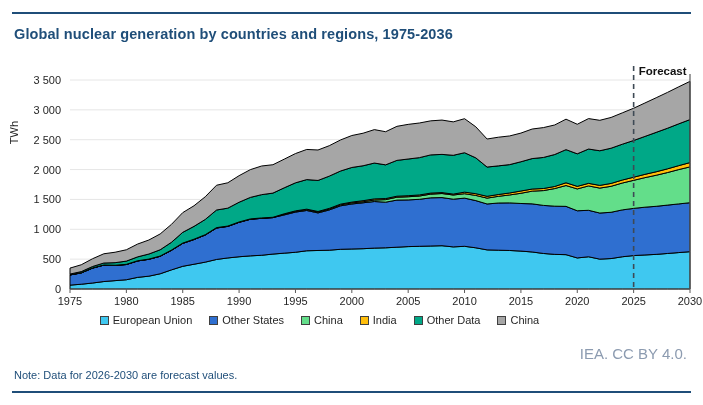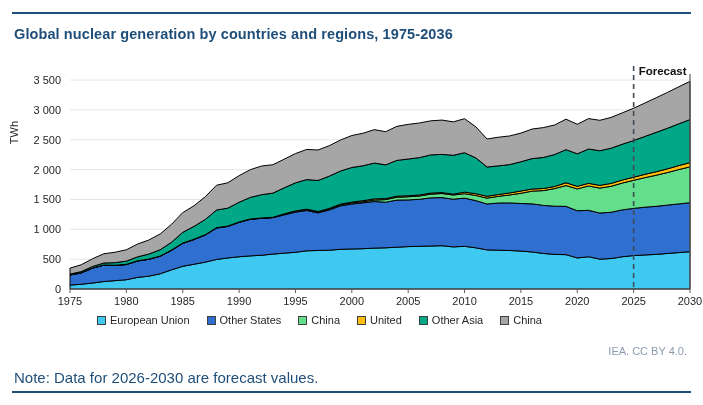--- a/index.html
+++ b/index.html
@@ -53,25 +53,25 @@
   .legend-item{display:flex;align-items:center;gap:4px;}
   .swatch{
     width:9px;height:9px;border:1px solid #404040;box-sizing:border-box;
     display:inline-block;
   }
   .legend-label{
     font-size:11px;color:#262626;white-space:nowrap;
   }
   .credit{
     position:absolute;right:16px;top:345px;
-    font-size:11px;color:#8c9bb0;
+    font-size:15px;color:#8c9bb0;
   }
   .note{
     position:absolute;left:14px;top:369px;
-    font-size:15px;color:#1f4e79;
+    font-size:11px;color:#1f4e79;
   }
 </style>
 </head>
 <body>
 
 <div class="top-rule"></div>
 
 <div class="chart-title">Global nuclear generation by countries and regions, 1975-2036</div>
 
 <div class="plot-wrap">
@@ -137,25 +137,25 @@
     <div class="legend-item">
       <span class="swatch" style="background: rgb(47, 111, 208);"></span>
       <span class="legend-label">Other States</span>
     </div>
     <div class="legend-item">
       <span class="swatch" style="background: rgb(99, 222, 138);"></span>
       <span class="legend-label">China</span>
     </div>
     <div class="legend-item">
       <span class="swatch" style="background: rgb(255, 190, 11);"></span>
-      <span class="legend-label">United</span>
+      <span class="legend-label">India</span>
     </div>
     <div class="legend-item">
       <span class="swatch" style="background: rgb(0, 168, 135);"></span>
-      <span class="legend-label">Other Asia</span>
+      <span class="legend-label">Other Data</span>
     </div>
     <div class="legend-item">
       <span class="swatch" style="background: rgb(166, 166, 166);"></span>
       <span class="legend-label">China</span>
     </div>
   </div>
 
 <div class="credit">IEA. CC BY 4.0.</div>
 
 <div class="note">Note: Data for 2026-2030 are forecast values.</div>

